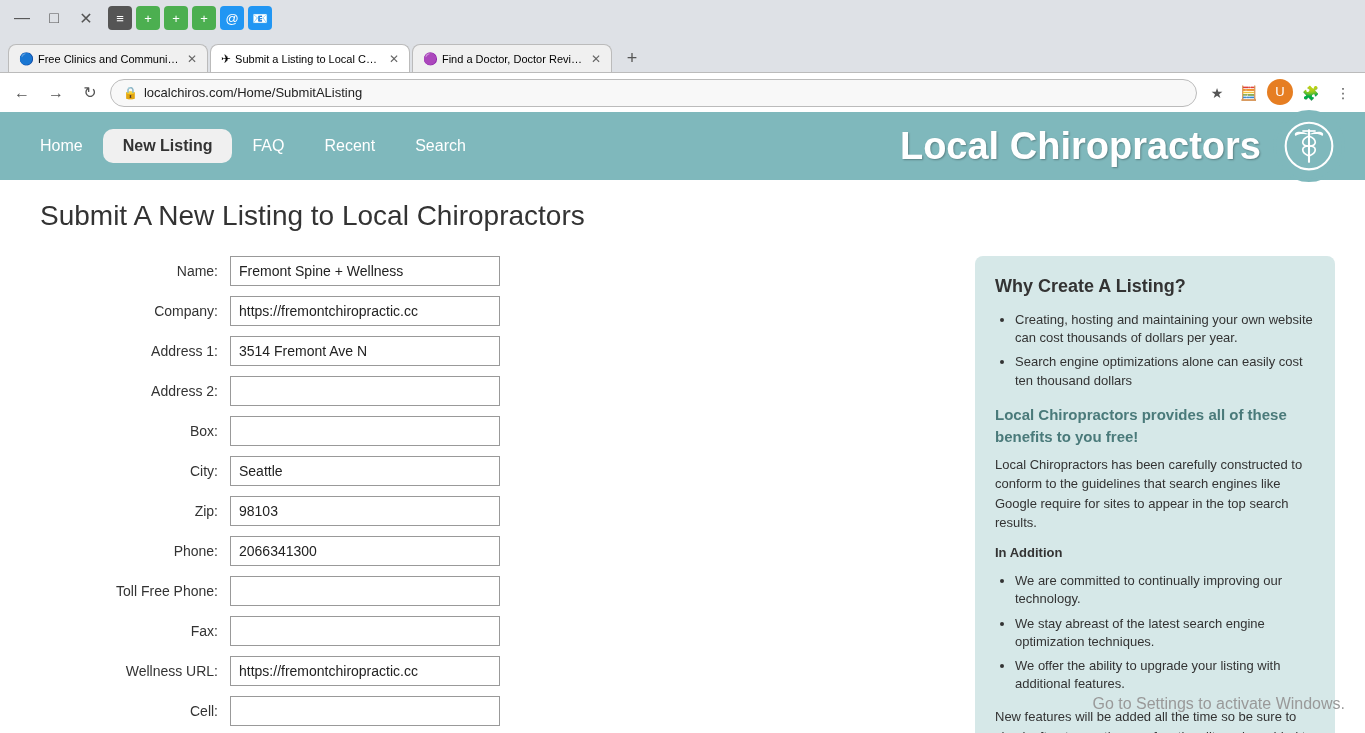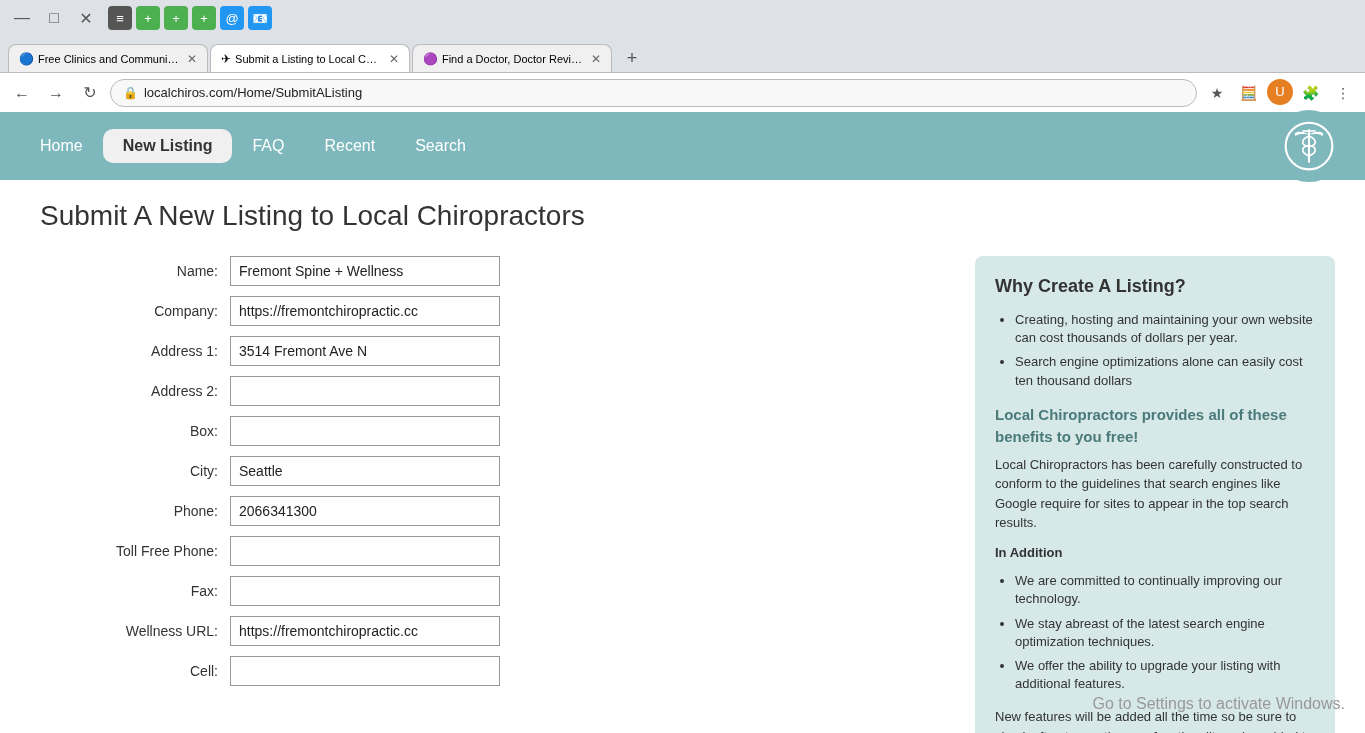--- a/index.html
+++ b/index.html
@@ -383,20 +383,21 @@
 
   <div class="site-nav">
     <div class="nav-links">
       <a class="nav-link">Home</a>
       <a class="nav-link active">New Listing</a>
       <a class="nav-link">FAQ</a>
       <a class="nav-link">Recent</a>
       <a class="nav-link">Search</a>
     </div>
     <div class="site-brand">
+      <span class="site-title">Local Chiropractors</span>
       <div class="site-logo">
         <svg viewBox="0 0 60 60" fill="none" xmlns="http://www.w3.org/2000/svg">
           <circle cx="30" cy="30" r="28" stroke="white" stroke-width="2.5" fill="#7fb8bc"></circle>
 
           <line x1="30" y1="10" x2="30" y2="50" stroke="white" stroke-width="2.5"></line>
           <path d="M30 18 C20 22 20 30 30 30 C40 30 40 38 30 42" stroke="white" stroke-width="2" fill="none"></path>
           <path d="M30 18 C40 22 40 30 30 30 C20 30 20 38 30 42" stroke="white" stroke-width="2" fill="none"></path>
           <line x1="22" y1="12" x2="38" y2="12" stroke="white" stroke-width="2"></line>
 
           <path d="M30 16 C18 10 10 14 14 18 C18 14 26 16 30 16" fill="white"></path>
@@ -436,20 +437,24 @@
         <div class="form-row">
           <label class="form-label">Box:</label>
           <input class="form-input" type="text" value="" style="">
         </div>
 
         <div class="form-row">
           <label class="form-label">City:</label>
           <input class="form-input" type="text" value="Seattle" style="">
         </div>
 
+        <div class="form-row">
+          <label class="form-label">Zip:</label>
+          <input class="form-input" type="text" value="98103" style="">
+        </div>
 
         <div class="form-row">
           <label class="form-label">Phone:</label>
           <input class="form-input" type="text" value="2066341300" style="">
         </div>
 
         <div class="form-row">
           <label class="form-label">Toll Free Phone:</label>
           <input class="form-input" type="text" value="" style="">
         </div>

